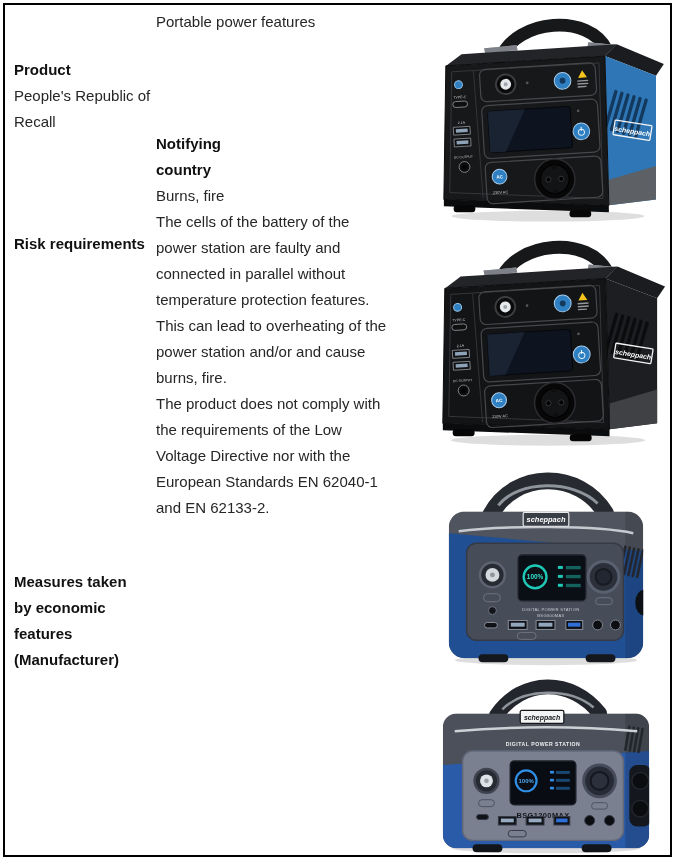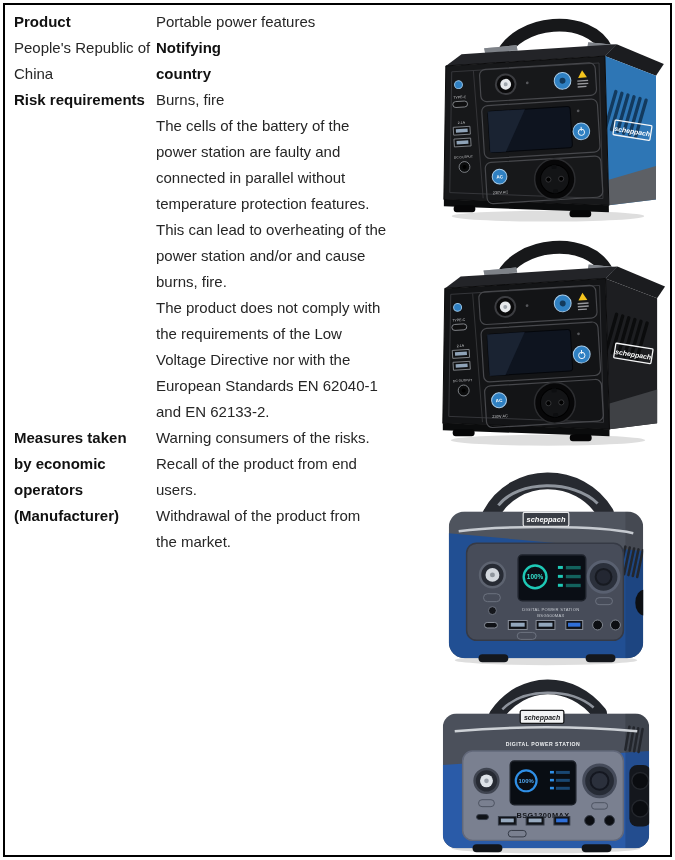--- a/index.html
+++ b/index.html
@@ -2,21 +2,21 @@
 <html><head>
 <meta charset="utf-8">
 <style>
   html,body{margin:0;padding:0;background:#fff;}
   body{width:675px;height:860px;position:relative;overflow:hidden;
        font-family:"Liberation Sans","DejaVu Sans",sans-serif;}
   .frame{position:absolute;inset:3px;border:2px solid #000;pointer-events:none;}
   .info-table{position:absolute;left:14px;top:9px;width:408px;
               display:grid;grid-template-columns:142px 1fr;
               font-size:15px;line-height:26px;color:#222;}
-  .lbl{font-weight:700;color:#111;white-space:pre-line;}
+  .lbl{font-weight:700;color:#111;white-space:pre-line;margin-top:48px;}
   .val{white-space:pre-line;color:#262626;}
   .images-col{position:absolute;left:421px;top:7px;width:250px;
               display:flex;flex-direction:column;gap:2px;}
   .photo{display:block;}
   svg text{font-family:"Liberation Sans","DejaVu Sans",sans-serif;}
   .t-tiny{font-size:3.6px;fill:#c9cacd;text-anchor:middle;}
   .t-tiny2{font-size:3.3px;fill:#c9cacd;text-anchor:middle;}
   .t-ac{font-size:4.6px;fill:#ffffff;font-weight:700;text-anchor:middle;}
   .t-230{font-size:4px;fill:#c9cacd;text-anchor:middle;}
   .t-logo{font-size:7px;fill:#ffffff;font-style:italic;font-weight:700;text-anchor:middle;}
@@ -95,46 +95,41 @@
       </g>
     </g>
   </defs>
 </svg>
 
 <div class="frame"></div>
 
 <div class="info-table">
   <div class="lbl">Product</div>
   <div class="val">Portable power features</div>
-  <div class="val">People's Republic of China</div>
+  <div class="val">People's Republic of Recall</div>
   <div class="lbl">Notifying
 country</div>
   <div class="lbl">Risk requirements</div>
   <div class="val">Burns, fire
 The cells of the battery of the
 power station are faulty and
 connected in parallel without
 temperature protection features.
 This can lead to overheating of the
 power station and/or and cause
 burns, fire.
 The product does not comply with
 the requirements of the Low
 Voltage Directive nor with the
 European Standards EN 62040-1
 and EN 62133-2.</div>
   <div class="lbl">Measures taken
 by economic
-operators
+features
 (Manufacturer)</div>
-  <div class="val">Warning consumers of the risks.
-Recall of the product from end
-users.
-Withdrawal of the product from
-the market.</div>
 </div>
 
 <div class="images-col">
 
   <svg class="photo" width="250" height="218" viewBox="0 0 252 222" style="--side:#2e76b5;--vent:#133a5e;--base:#5d6065;--front:#17181a">
     <use href="#devA"></use>
     <g transform="rotate(-3.5 106 128)">
       <text x="40.5" y="89" class="t-tiny">TYPE-C</text>
       <text x="40.5" y="115" class="t-tiny">2.1A</text>
       <text x="40.5" y="150" class="t-tiny2">DC OUTPUT</text>

